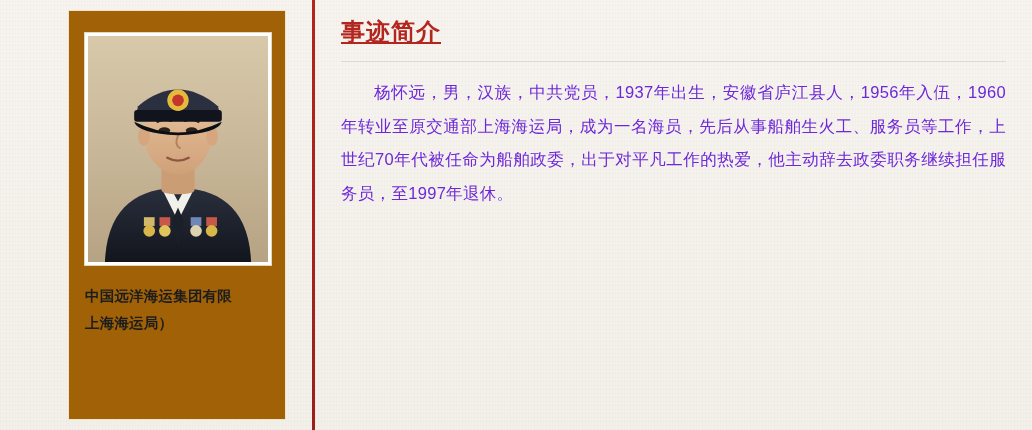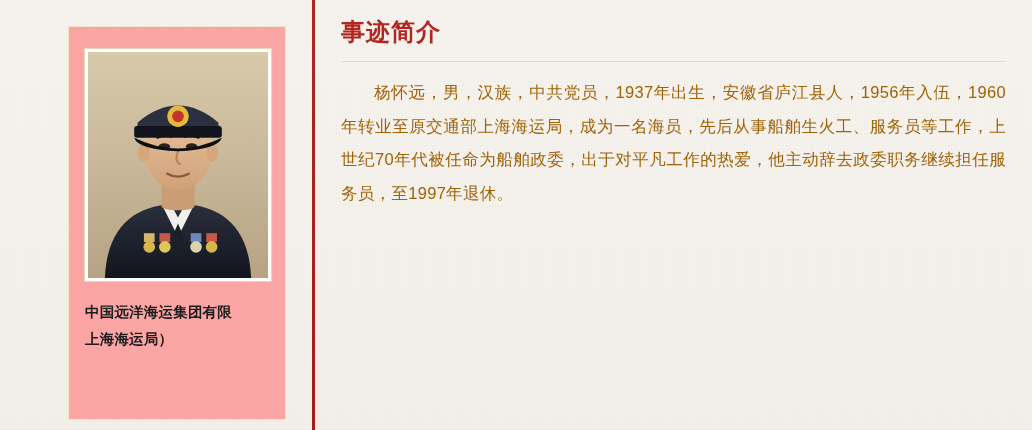--- a/index.html
+++ b/index.html
@@ -31,22 +31,22 @@
       repeating-linear-gradient(0deg, rgba(0,0,0,0.010) 0px, rgba(0,0,0,0.010) 1px, rgba(255,255,255,0) 1px, rgba(255,255,255,0) 4px),
       linear-gradient(180deg, #f7f4ef 0%, #f3f0ea 100%);
     pointer-events: none;
   }
 
   
   .profile {
     position: relative;
     width: 218px;
     min-width: 218px;
-    margin: 26px 0 10px 68px;
-    background: #fca5a5;
+    margin: 10px 0 10px 68px;
+    background: #a16207;
     border: 1px solid #efe6c8;
     box-sizing: border-box;
     padding: 22px 16px 16px 16px;
     z-index: 2;
   }
   .portrait-wrap {
     width: 186px;
     height: 232px;
     margin: 0 auto;
     border: 3px solid #ffffff;
@@ -93,30 +93,31 @@
     position: relative;
   }
   .section-title {
     font-size: 24px;
     font-weight: bold;
     color: #b3251f;
     letter-spacing: 1px;
     padding-bottom: 8px;
     margin: 4px 0 0 0;
     line-height: 1.2;
+    text-decoration: underline;
   }
   .title-rule {
     height: 1px;
     background: #ded8cd;
     margin: 6px 0 14px 0;
   }
   .para {
     font-size: 16.5px;
     line-height: 2.05;
-    color: #a16207;
+    color: #6d28d9;
     text-indent: 2em;
     margin: 0 0 12px 0;
     text-align: justify;
     letter-spacing: 0.3px;
   }
 </style>
 </head>
 <body>
 
 <div class="page">

